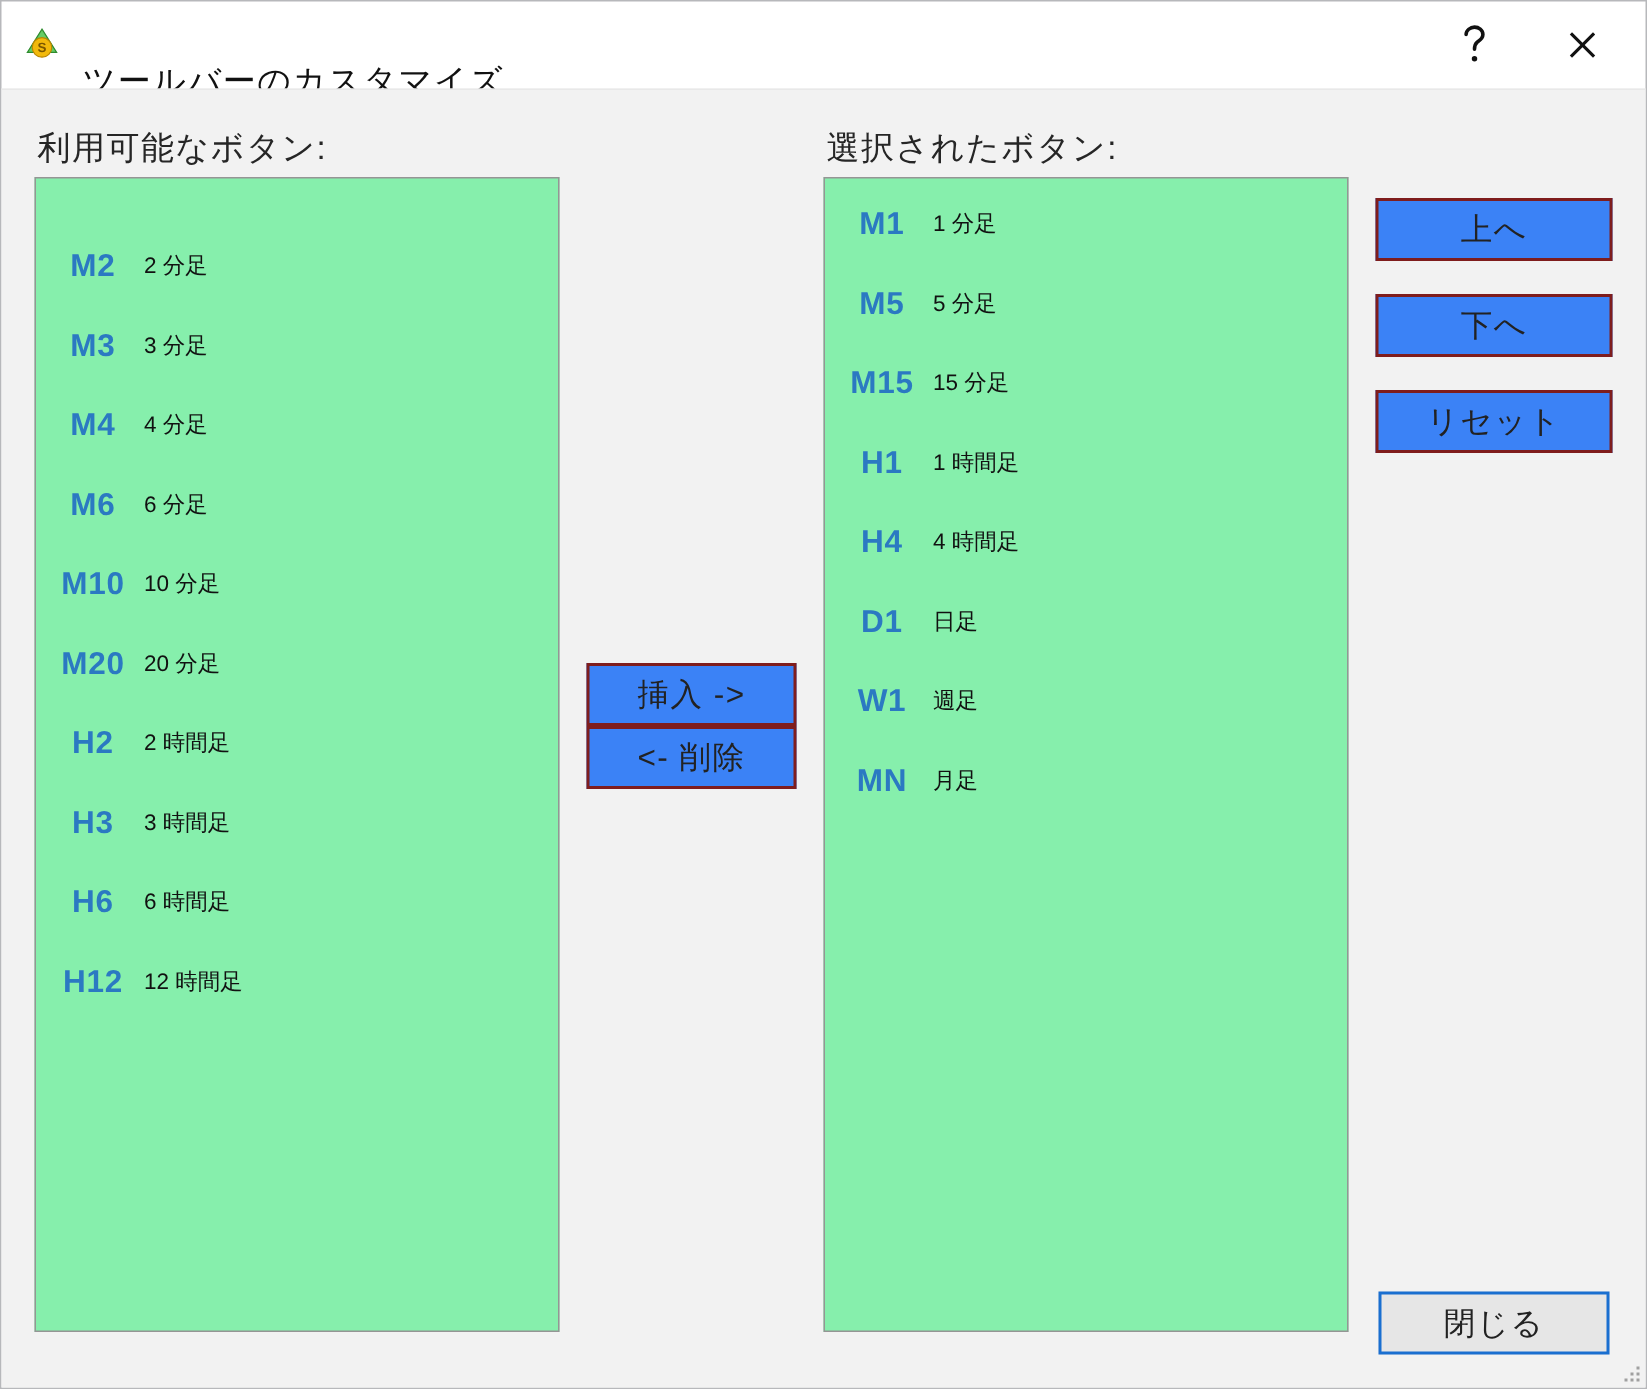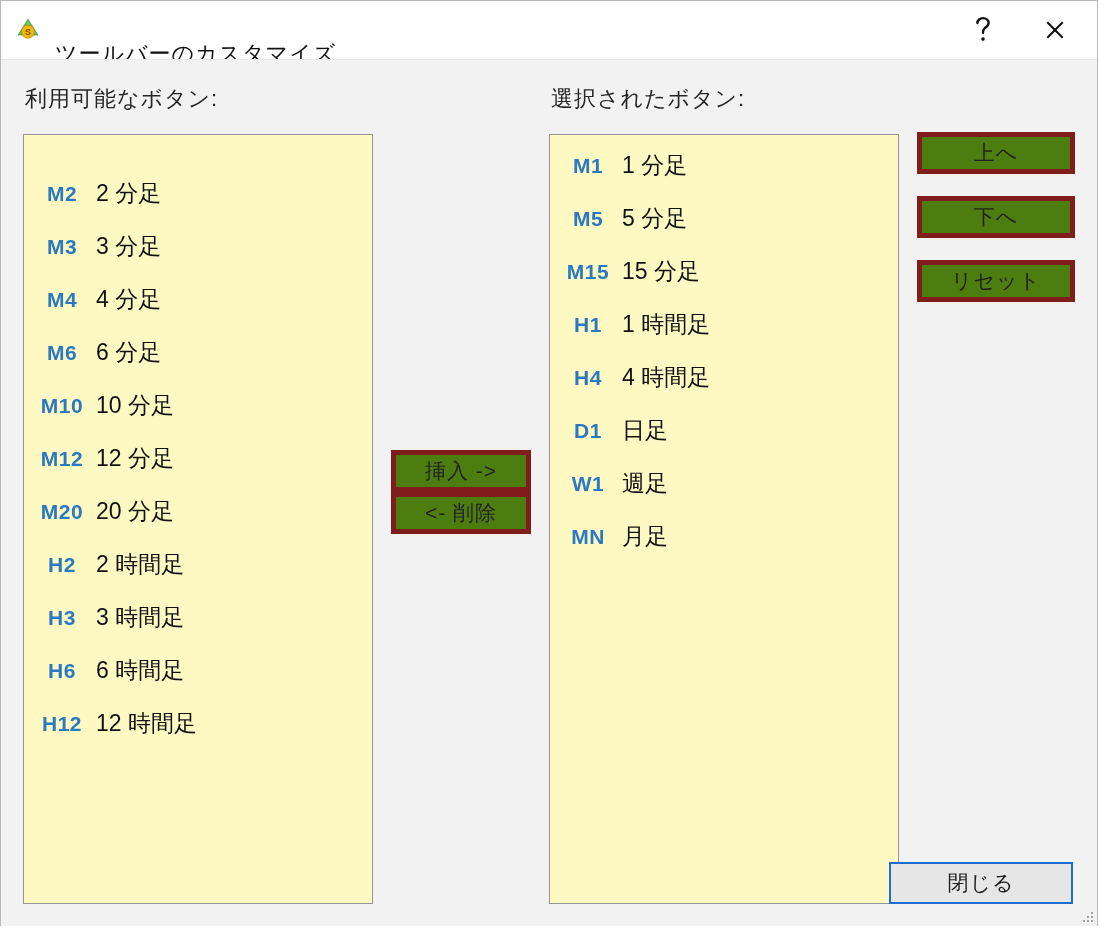--- a/index.html
+++ b/index.html
@@ -87,26 +87,26 @@
     justify-content: center;
   }
   .col.right-col {
     width: 160px;
     flex: 0 0 auto;
     gap: 22px;
   }
   .col-label {
     font-size: 22px;
     color: #262626;
-    margin: 4px 0 20px 2px;
+    margin: 4px 0 4px 2px;
     letter-spacing: 1px;
   }
   .listbox {
     flex: 1 1 auto;
-    background: #fef9c3;
+    background: #86efac;
     border: 1px solid #959595;
     box-sizing: border-box;
     overflow: auto;
     height: 770px;
     padding: 4px 0;
   }
   .listbox .spacer {
     height: 28px;
   }
   .list-item {
@@ -121,27 +121,27 @@
     width: 56px;
     text-align: center;
     color: #2b79c2;
     font-weight: 600;
     font-size: 21px;
     flex: 0 0 auto;
     letter-spacing: 0.5px;
   }
   .list-item .desc {
     color: #111;
-    font-size: 23px;
+    font-size: 15px;
     padding-left: 6px;
   }
 
   .btn {
-    background: #4d7c0f;
-    border: 5px solid #7f1d1d;
+    background: #3b82f6;
+    border: 2px solid #7f1d1d;
     box-sizing: border-box;
     font-size: 21px;
     color: #222;
     display: flex;
     align-items: center;
     justify-content: center;
     cursor: default;
     user-select: none;
     letter-spacing: 1px;
   }
@@ -155,21 +155,21 @@
     height: 42px;
     flex: 0 0 auto;
   }
 
   .close-row {
     position: absolute;
     right: 24px;
     bottom: 22px;
   }
   .close-btn {
-    width: 184px;
+    width: 154px;
     height: 42px;
     border: 2px solid #1a6fd0;
     background: #e6e6e6;
     outline: 1px solid #e6e6e6;
     outline-offset: -4px;
   }
 
   
   .size-grip {
     position: absolute;
@@ -231,24 +231,20 @@
             </div>
             <div class="list-item">
               <span class="code">M6</span>
               <span class="desc">6 分足</span>
             </div>
             <div class="list-item">
               <span class="code">M10</span>
               <span class="desc">10 分足</span>
             </div>
             <div class="list-item">
-              <span class="code">M12</span>
-              <span class="desc">12 分足</span>
-            </div>
-            <div class="list-item">
               <span class="code">M20</span>
               <span class="desc">20 分足</span>
             </div>
             <div class="list-item">
               <span class="code">H2</span>
               <span class="desc">2 時間足</span>
             </div>
             <div class="list-item">
               <span class="code">H3</span>
               <span class="desc">3 時間足</span>

